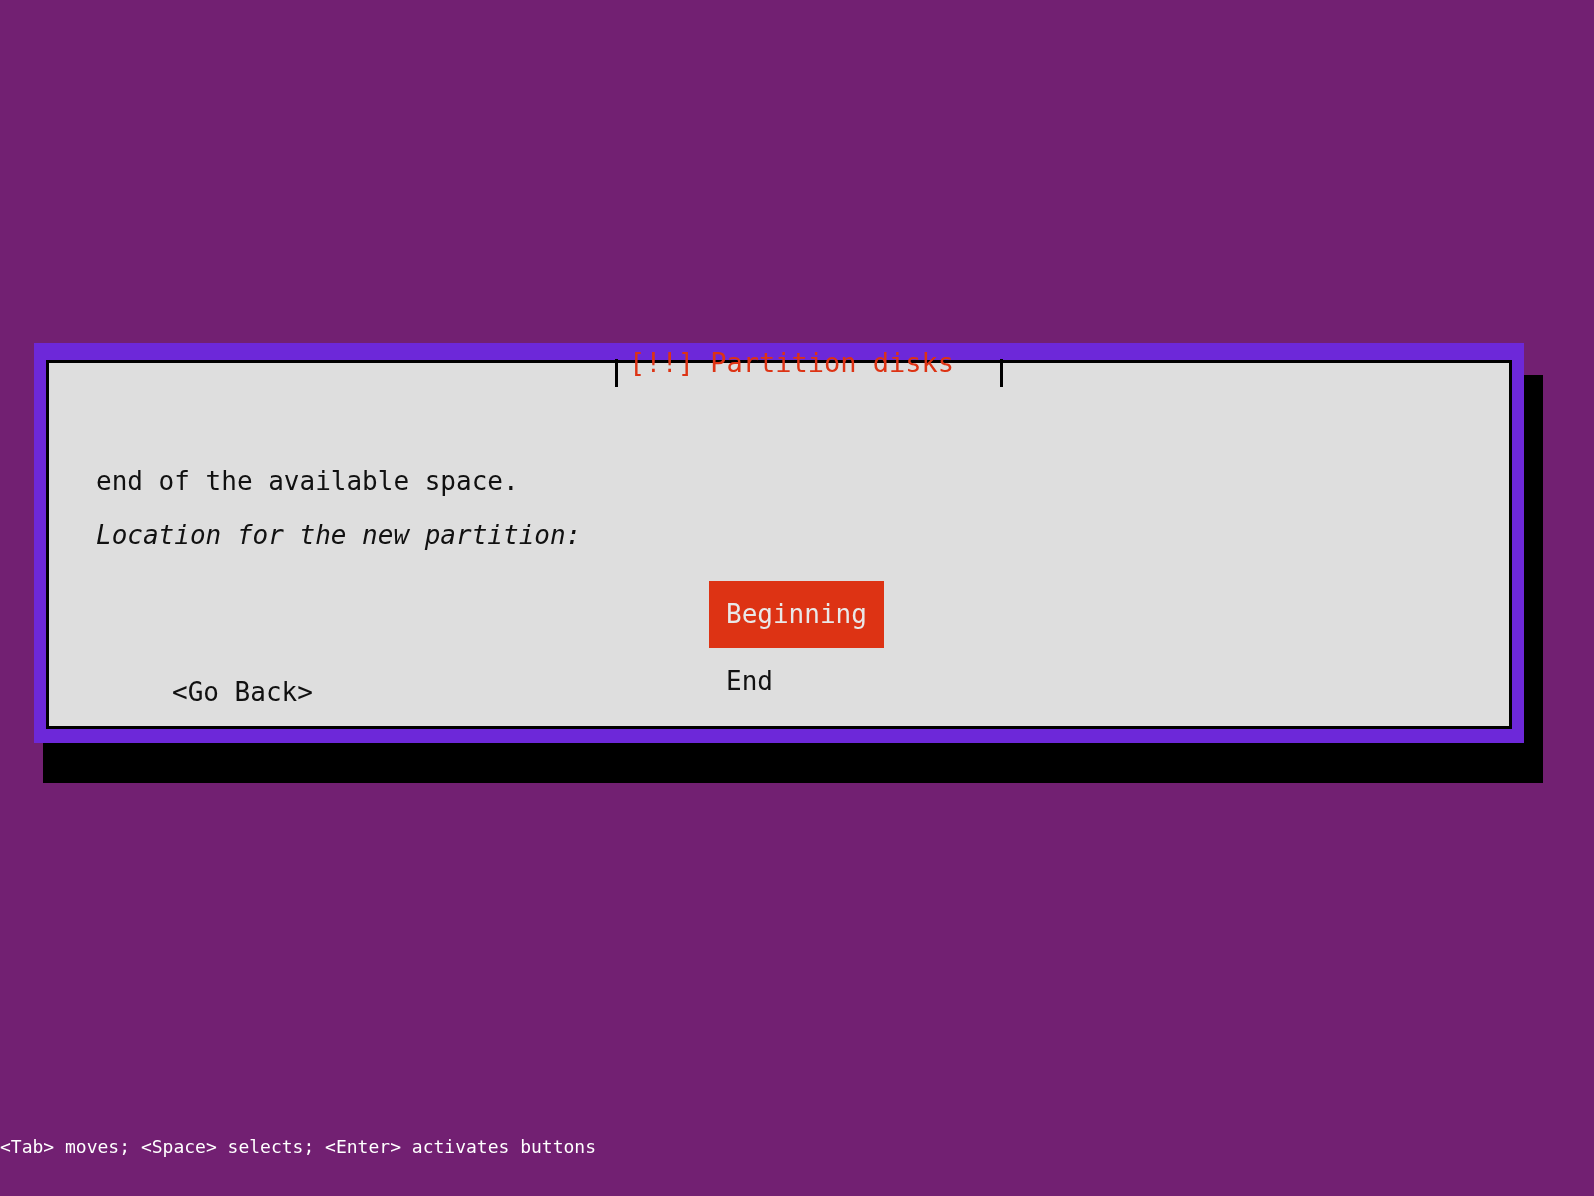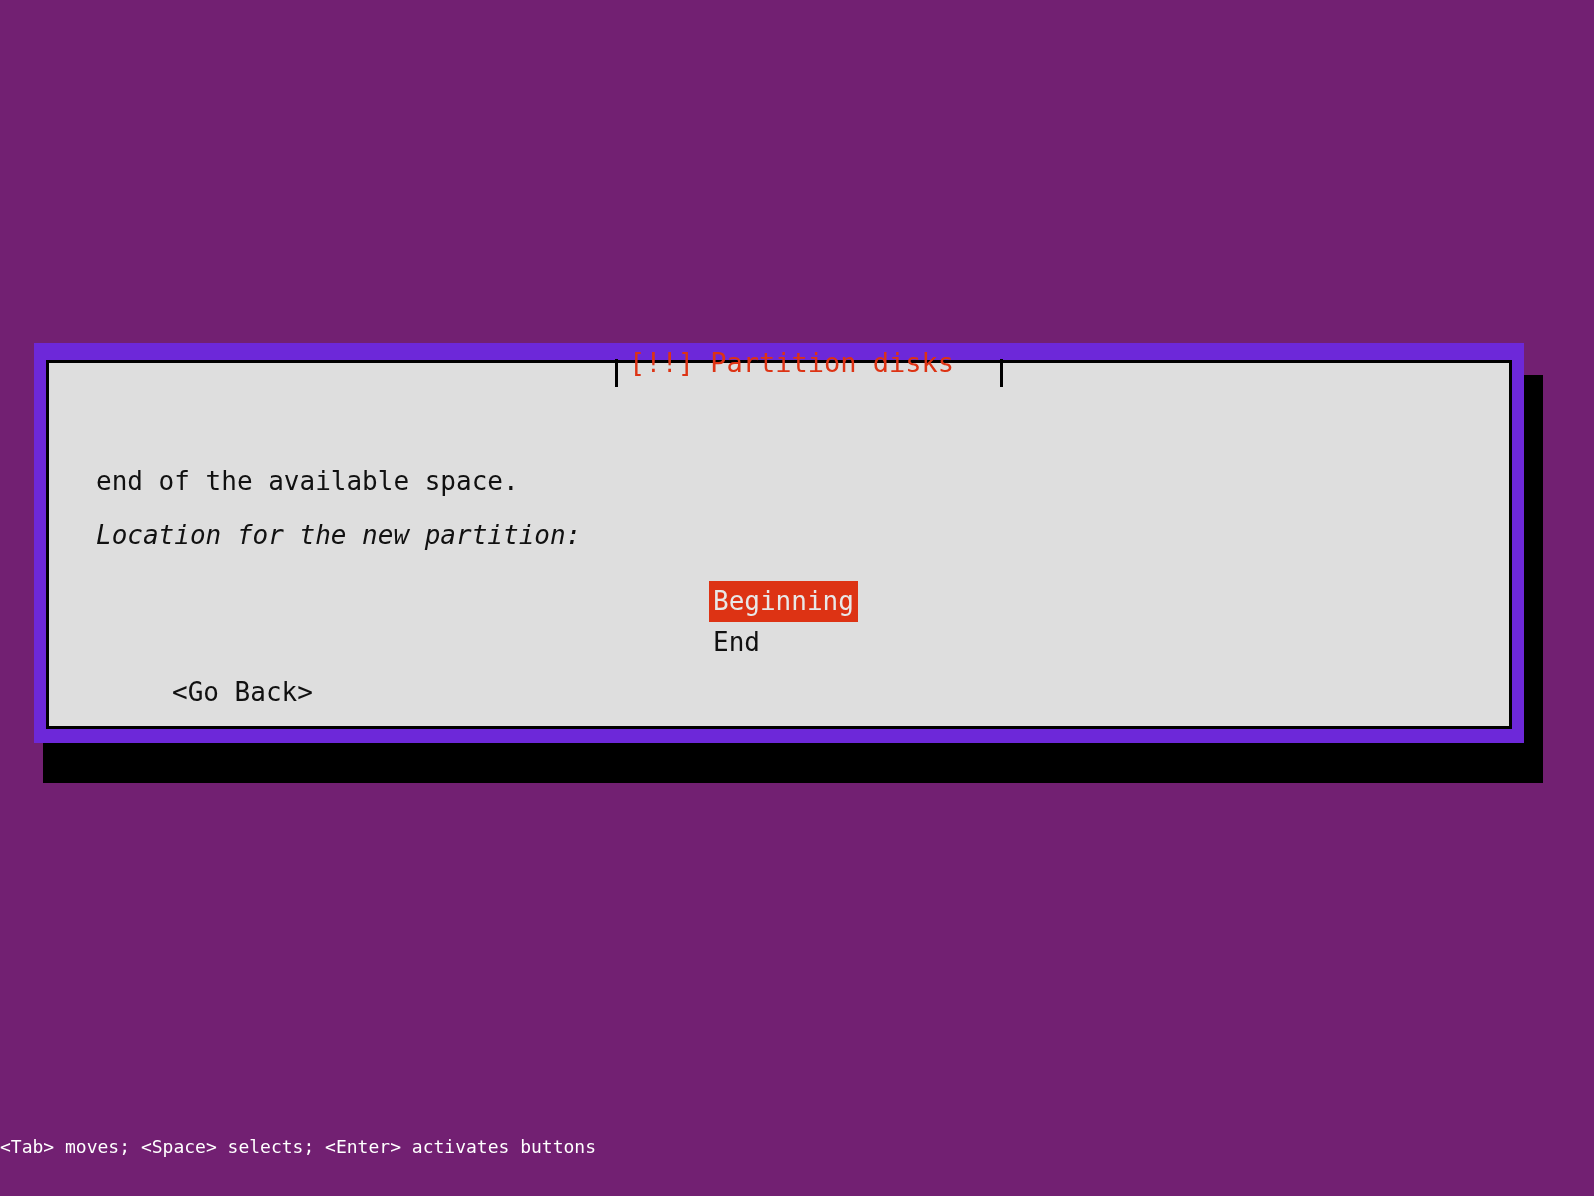--- a/index.html
+++ b/index.html
@@ -106,21 +106,21 @@
   
   #choice-list {
     position: absolute;
     left: 660px;
     top: 218px;
   }
   .choice-item {
     display: block;
     white-space: pre;
     color: #111111;
-    padding: 4px;
+    padding: 17px;
     line-height: 33px;
     height: 33px;
     width: max-content;
   }
   .choice-item.selected {
     background: #dd3314;
     color: #e8e8e8;
   }
 
   

